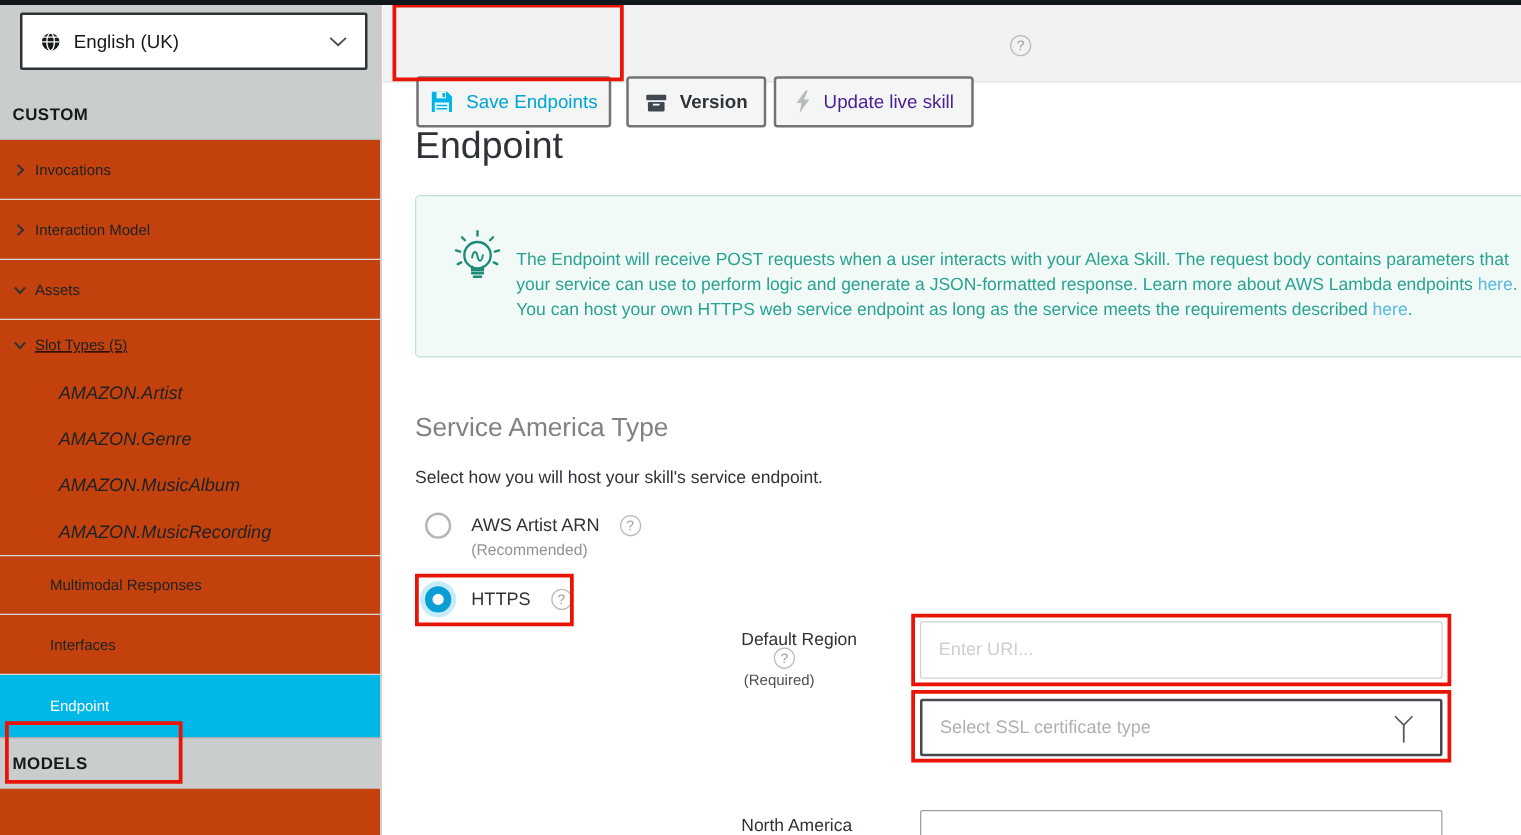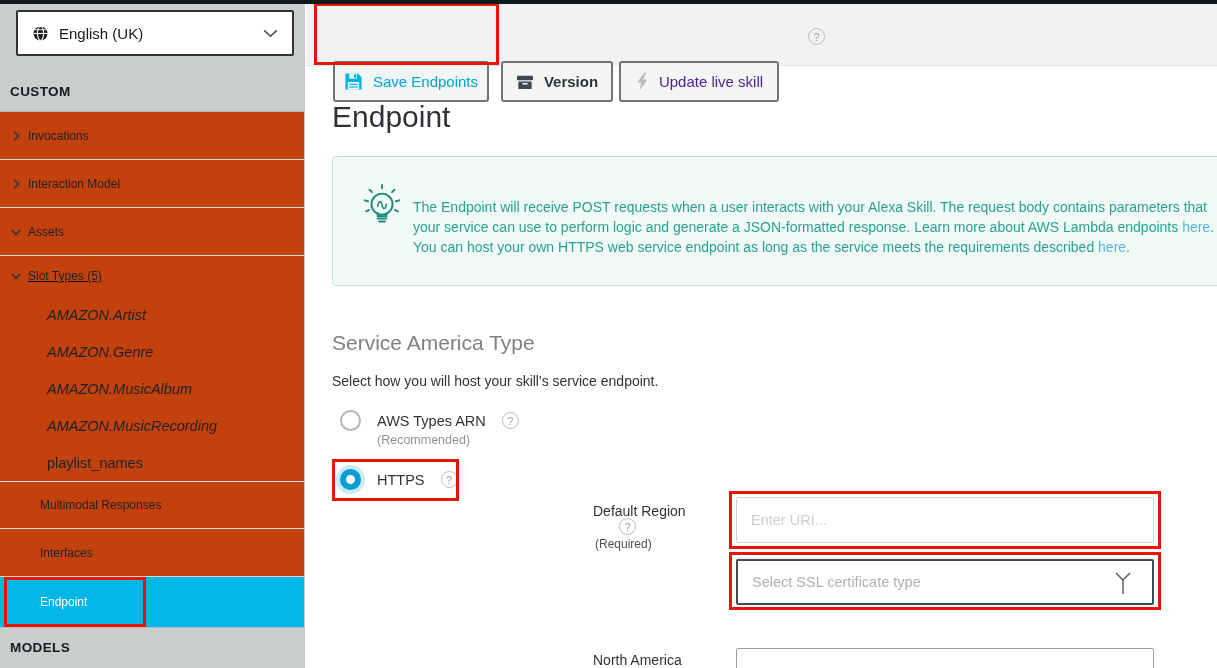--- a/index.html
+++ b/index.html
@@ -142,23 +142,20 @@
           <span class="lbl">AMAZON.Artist</span>
         </div>
       <div class="sub-item it">
           <span class="lbl">AMAZON.Genre</span>
         </div>
       <div class="sub-item it">
           <span class="lbl">AMAZON.MusicAlbum</span>
         </div>
       <div class="sub-item it">
           <span class="lbl">AMAZON.MusicRecording</span>
-        </div>
-      <div class="sub-item">
-          <span class="lbl">playlist_names</span>
         </div>
 
       <div class="nav-item plain first-plain">
         <span class="lbl">Multimodal Responses</span>
       </div>
       <div class="nav-item plain">
         <span class="lbl">Interfaces</span>
       </div>
       <div class="nav-item plain active">
         <span class="lbl">Endpoint</span>
@@ -226,21 +223,21 @@
       </svg>
     </span>
     <div class="info-text"><span>The Endpoint will receive POST requests when a user interacts with your Alexa Skill. The request body contains parameters that your service can use to perform logic and generate a JSON-formatted response. Learn more about AWS Lambda endpoints </span><a>here</a><span>. You can host your own HTTPS web service endpoint as long as the service meets the requirements described </span><a>here</a><span>.</span></div>
   </div>
 
   <div class="sect-title">Service America Type</div>
   <div class="sect-desc">Select how you will host your skill's service endpoint.</div>
 
   <div class="radio-row" style="left:340px; top:410px;">
     <span class="radio-off"></span>
-    <span class="rlabel">AWS Types ARN</span>
+    <span class="rlabel">AWS Artist ARN</span>
     <span class="help-circle">
         <span>?</span>
       </span>
   </div>
   <div class="radio-sub">(Recommended)</div>
 
   <div class="radio-row" style="left:340px; top:469px;">
     <span class="radio-on"></span>
     <span class="rlabel">HTTPS</span>
     <span class="help-circle">

